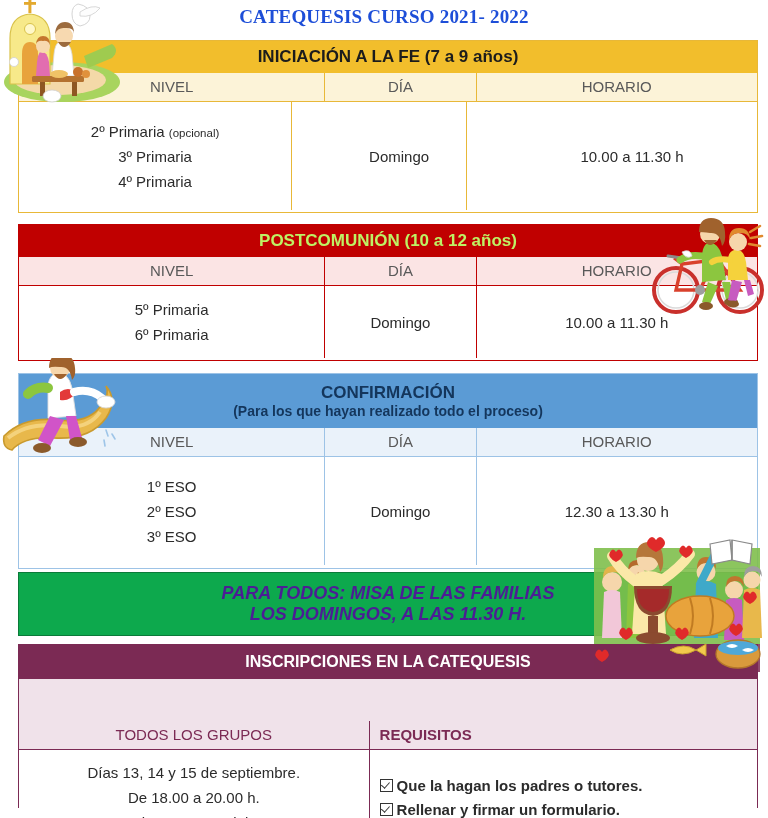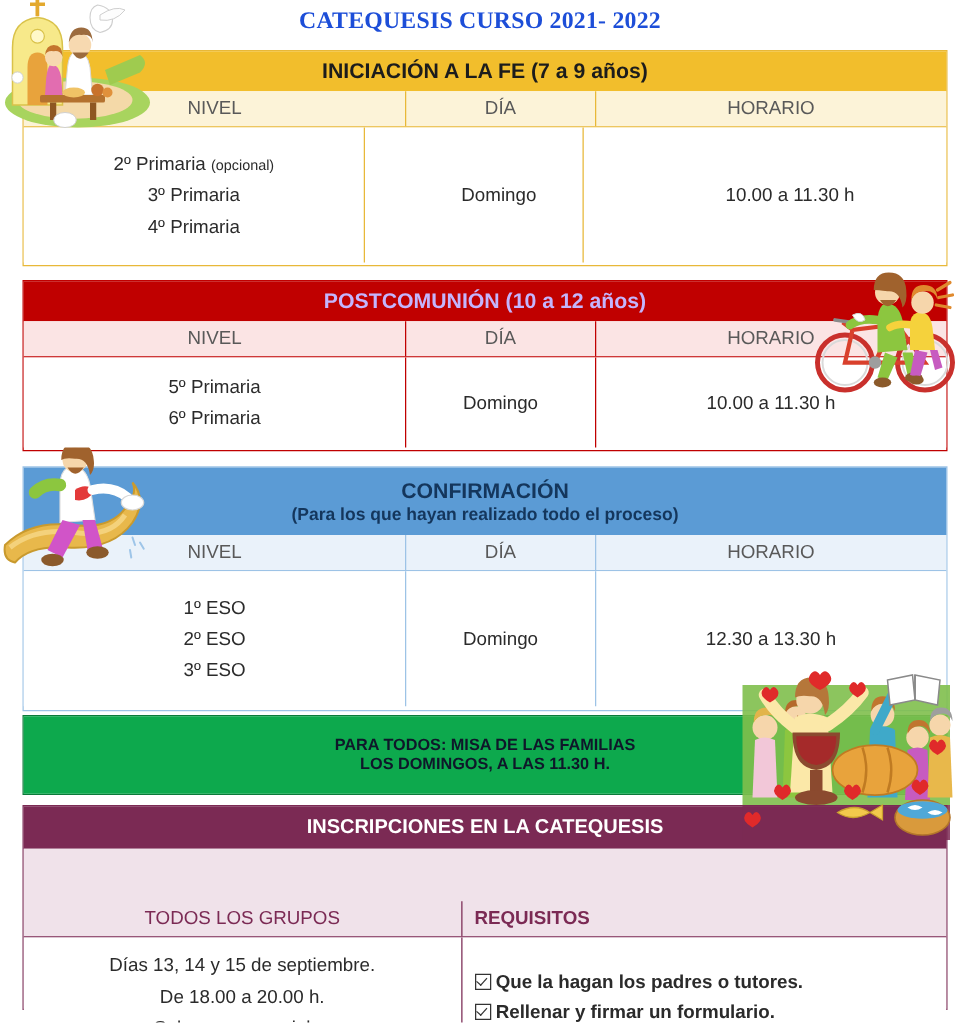--- a/index.html
+++ b/index.html
@@ -63,39 +63,39 @@
   #sec-ini{left:18px;top:40px;width:740px;height:173px;border:1.5px solid #E8B838;}
   #sec-ini .bar{background:#F2BE2C;color:#1c1c1c;font-size:17px;height:32px;}
   #sec-ini .subhead{background:#FCF3D8;border-bottom:1px solid #E8B838;}
   #sec-ini .col1{width:41.5%;border-right:1.5px solid #E8B838;}
   #sec-ini .col2{width:20.5%;border-right:1.5px solid #E8B838;}
   #sec-ini .col3{width:38%;}
   #sec-ini .body-row{height:108px;gap:40px;}
 
   
   #sec-post{left:18px;top:224px;width:740px;height:137px;border:1.5px solid #C00000;}
-  #sec-post .bar{background:#C00000;color:#c4b5fd;font-size:17px;height:32px;}
+  #sec-post .bar{background:#C00000;color:#bef264;font-size:17px;height:32px;}
   #sec-post .subhead{background:#FBE4E4;border-bottom:1px solid #C00000;}
   #sec-post .col1{width:41.5%;border-right:1.5px solid #C00000;}
   #sec-post .col2{width:20.5%;border-right:1.5px solid #C00000;}
   #sec-post .col3{width:38%;}
   #sec-post .body-row{height:72px;}
 
   
   #sec-conf{left:18px;top:373px;width:740px;height:196px;border:1.5px solid #9DC3E6;}
   #sec-conf .bar{background:#5B9BD5;color:#14365C;font-size:17px;height:54px;}
   #sec-conf .subhead{background:#EAF2FA;border-bottom:1px solid #9DC3E6;}
   #sec-conf .col1{width:41.5%;border-right:1.5px solid #9DC3E6;}
   #sec-conf .col2{width:20.5%;border-right:1.5px solid #9DC3E6;}
   #sec-conf .col3{width:38%;}
   #sec-conf .body-row{height:108px;}
 
   
   #sec-misa{left:18px;top:572px;width:740px;height:64px;border:1.5px solid #0B7A39;background:#0DA94D;}
-  #sec-misa .bar{background:#0DA94D;color:#0f172a;font-size:13px;height:100%;}
+  #sec-misa .bar{background:#0DA94D;color:#4c1d95;font-size:18px;height:100%;font-style:italic;}
 
   
   #sec-insc{left:18px;top:644px;width:740px;height:164px;border:1.5px solid #7B2A54;}
   #sec-insc .bar{background:#7B2A54;color:#ffffff;font-size:16px;height:34px;}
   #sec-insc .subhead{background:#F0E2EA;border-bottom:1px solid #7B2A54;}
   #sec-insc .subhead .cell{color:#7B2A54;font-size:15px;margin-top:42px;}
   #sec-insc .colA{width:47.5%;border-right:1.5px solid #7B2A54;}
   #sec-insc .colB{width:52.5%;}
   #sec-insc .body-row{height:95px;}
   #sec-insc .colB{align-items:flex-start;justify-content:center;text-align:left;padding-left:10px;font-weight:bold;}

